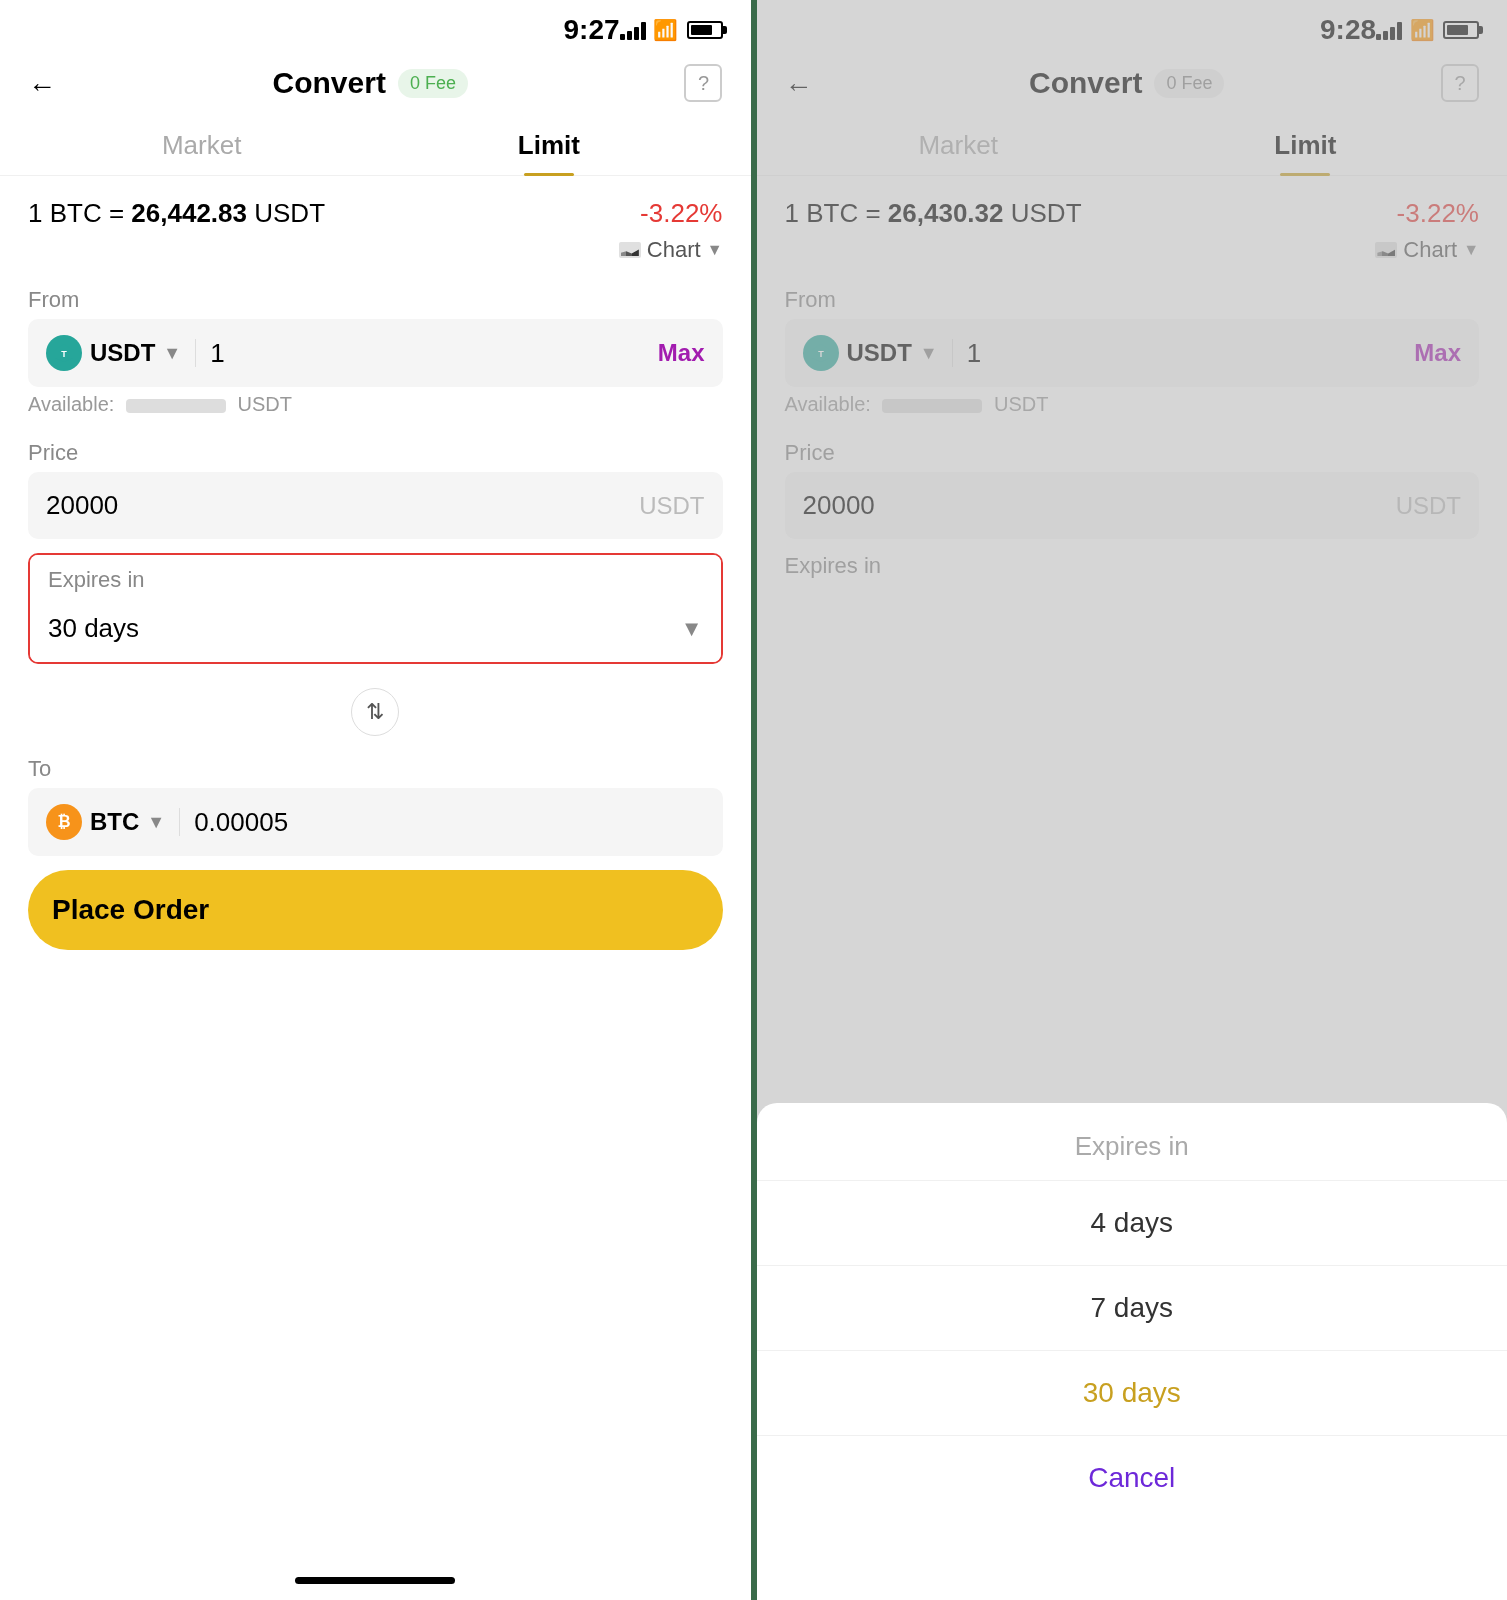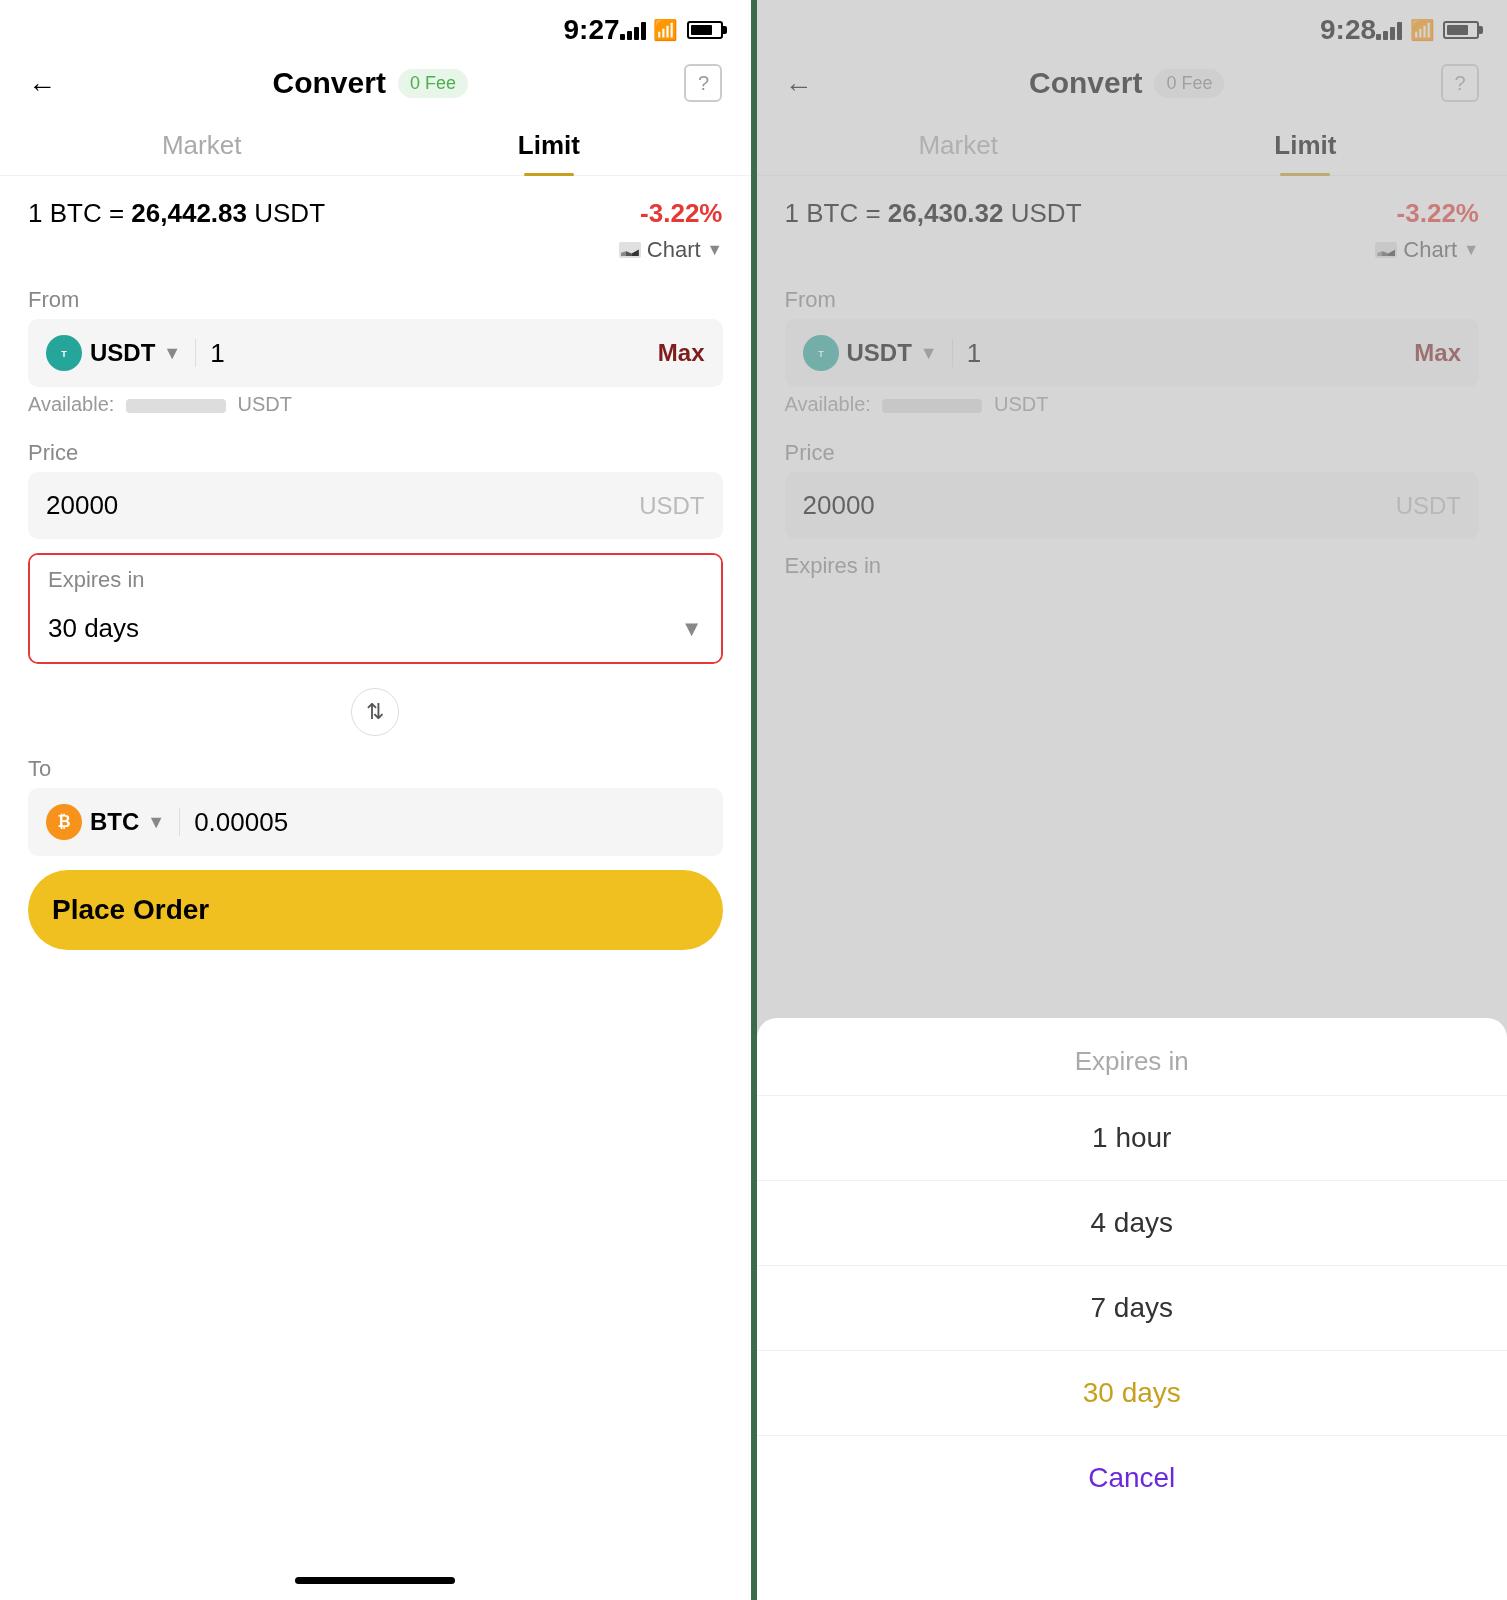--- a/index.html
+++ b/index.html
@@ -192,21 +192,21 @@
     .rate-text {
       font-size: 26px;
       color: #000;
     }
     .rate-text strong {
       font-weight: 700;
     }
     .rate-change {
       color: #e53935;
       font-size: 26px;
-      font-weight: 700;
+      font-weight: 400;
     }
 
     
     .chart-row {
       display: flex;
       justify-content: flex-end;
       padding: 0 28px 14px 28px;
     }
     .chart-btn {
       display: flex;
@@ -302,21 +302,21 @@
       font-size: 26px;
       font-weight: 500;
       color: #000;
       background: transparent;
       border: none;
       outline: none;
     }
     .max-btn {
       font-size: 24px;
       font-weight: 600;
-      color: #7f1d1d;
+      color: #a21caf;
       cursor: pointer;
     }
 
     .available-text {
       font-size: 20px;
       color: #999;
       padding: 6px 28px 14px 28px;
     }
     .available-blur {
       display: inline-block;
@@ -689,23 +689,20 @@
     </div>
 
     <div class="section-label" style="padding-top:14px;">Expires in</div>
   </div>
 
   <div class="overlay-bg"></div>
 
   <div class="bottom-sheet">
     <div class="sheet-title">Expires in</div>
     <div class="sheet-option">
-      <span>1 hour</span>
-    </div>
-    <div class="sheet-option">
       <span>4 days</span>
     </div>
     <div class="sheet-option">
       <span>7 days</span>
     </div>
     <div class="sheet-option selected">
       <span>30 days</span>
     </div>
     <div class="sheet-option cancel">
       <span>Cancel</span>

